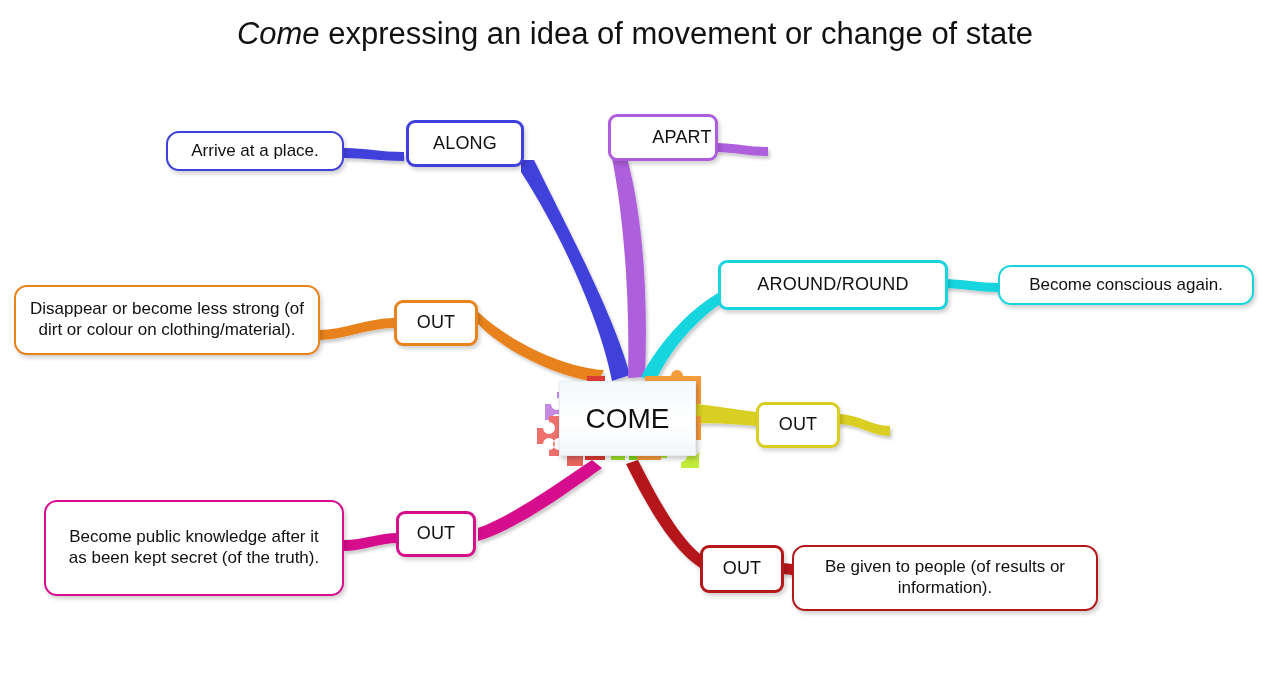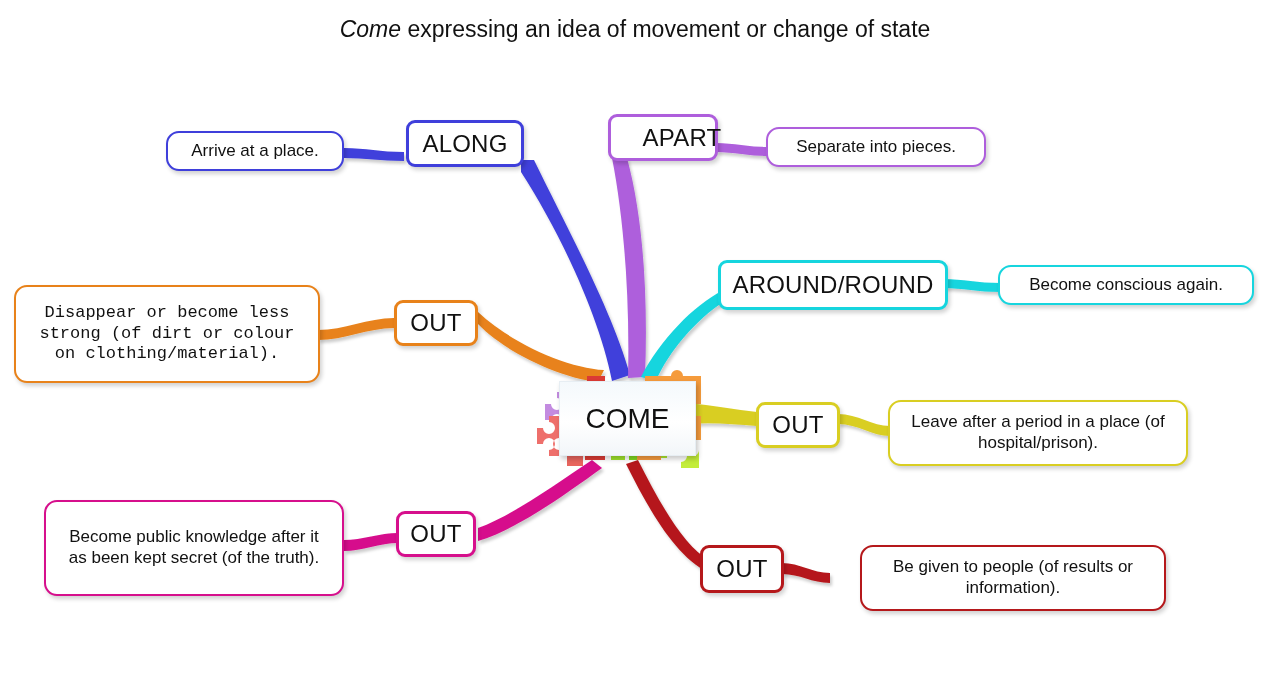--- a/index.html
+++ b/index.html
@@ -9,21 +9,21 @@
     font-family:"Liberation Sans", sans-serif;
     overflow:hidden;
     position:relative;
   }
   #stage{position:absolute;left:0;top:0;width:1270px;height:673px;}
 
   
   .title{
     position:absolute;left:0;top:16px;width:1270px;
     text-align:center;
-    font-size:23px;
+    font-size:31px;
     color:#111;
     letter-spacing:0px;
     white-space:nowrap;
   }
   .title .em{font-style:italic;}
 
   
   svg.links{position:absolute;left:0;top:0;width:1270px;height:673px;}
 
   
@@ -32,21 +32,21 @@
     box-sizing:border-box;
     background:#ffffff;
     border-radius:10px;
     display:flex;align-items:center;justify-content:center;
     text-align:center;
     color:#111;
     box-shadow:2px 3px 4px rgba(0,0,0,0.18);
     line-height:1.22;
   }
   .node.key{
-    font-size:24px;
+    font-size:18px;
     letter-spacing:0.2px;
     border-width:3px;border-style:solid;
     border-radius:9px;
   }
   .node.leaf{
     font-size:17px;
     padding:6px 12px;
     border-width:2.5px;border-style:solid;
     border-radius:13px;
   }
@@ -169,37 +169,31 @@
   </div>
 
   <div class="node key" style="left:700px;top:545px;width:84px;height:48px;border-color:#B5181B;">
     <span>OUT</span>
   </div>
 
   <div class="node leaf" style="left:166px;top:131px;width:178px;height:40px;border-color:#3F3FDB;">
     <span>Arrive at a place.</span>
   </div>
 
-  <div class="node leaf" style="left:766px;top:127px;width:220px;height:40px;border-color:#AE5EDC;">
-    <span>Separate into pieces.</span>
-  </div>
 
   <div class="node leaf" style="left:998px;top:265px;width:256px;height:40px;border-color:#16D5DE;text-align:right;">
     <span>Become conscious again.</span>
   </div>
 
-  <div class="node leaf" style="left:14px;top:285px;width:306px;height:98px;border-color:#E8821A;font-family:Liberation Mono, monospace;">
+  <div class="node leaf" style="left:14px;top:285px;width:306px;height:70px;border-color:#E8821A;">
     <span>Disappear or become less strong (of dirt or colour on clothing/material).</span>
   </div>
 
-  <div class="node leaf" style="left:888px;top:400px;width:300px;height:66px;border-color:#D9CE22;">
-    <span>Leave after a period in a place (of hospital/prison).</span>
-  </div>
 
   <div class="node leaf" style="left:44px;top:500px;width:300px;height:96px;border-color:#D60F8C;">
     <span>Become public knowledge after it as been kept secret (of the truth).</span>
   </div>
 
-  <div class="node leaf" style="left:860px;top:545px;width:306px;height:66px;border-color:#B5181B;">
+  <div class="node leaf" style="left:792px;top:545px;width:306px;height:66px;border-color:#B5181B;">
     <span>Be given to people (of results or information).</span>
   </div>
 
 </div>
 
 </body></html>

